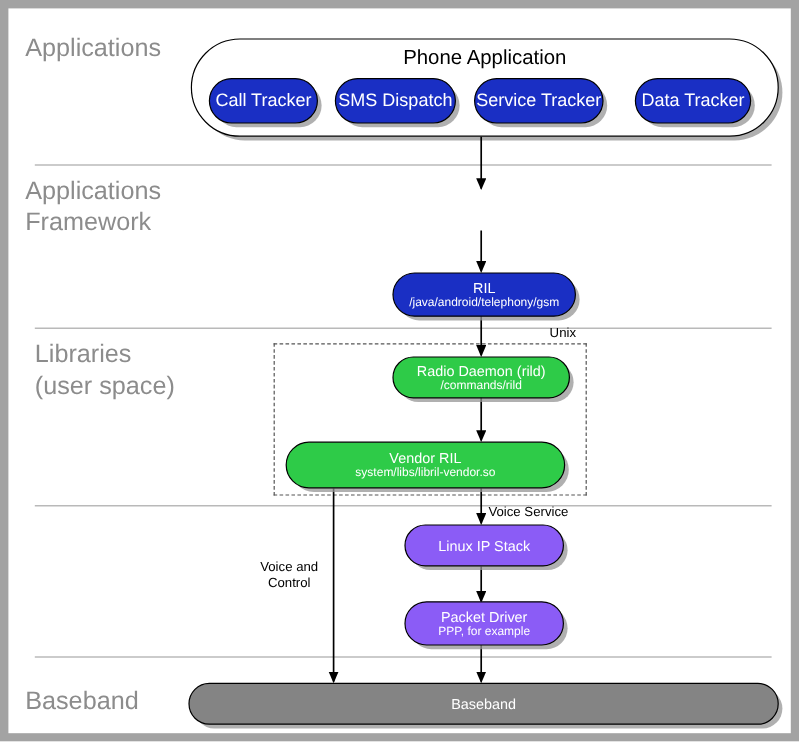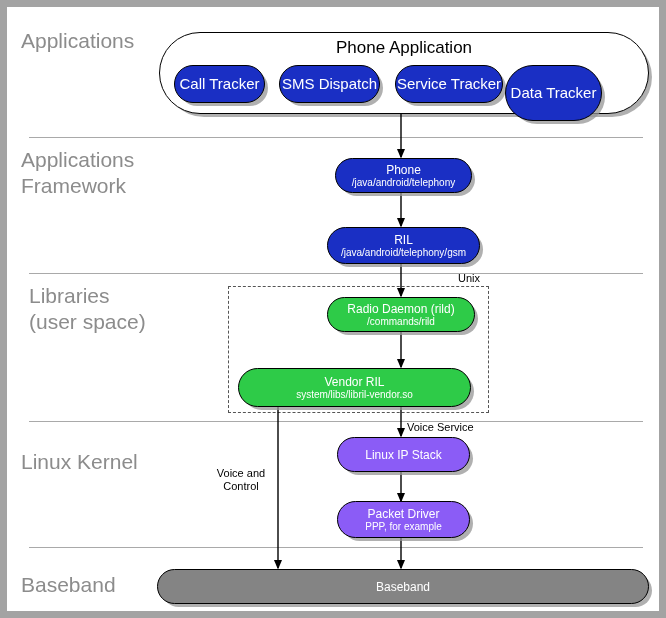--- a/index.html
+++ b/index.html
@@ -129,21 +129,20 @@
   <div class="divider" style="top:540px;"></div>
 
   <div class="layer-label" style="left: 14px; top: 21px; white-space: pre;">Applications</div>
 
   <div class="layer-label" style="left: 14px; top: 140px; white-space: pre;">Applications
 Framework</div>
 
   <div class="layer-label" style="left: 22px; top: 276px; white-space: pre;">Libraries
 (user space)</div>
 
-  <div class="layer-label" style="left: 14px; top: 442px; white-space: pre;">Linux Kernel</div>
 
   <div class="layer-label" style="left: 14px; top: 565px; white-space: pre;">Baseband</div>
 
   <div id="unix-group" style="left:221px; top:279px; width:261px; height:127px;"></div>
   <div id="unix-label" style="left:451px; top:265px;">Unix</div>
 
   <svg id="connector-svg" viewBox="0 0 666 618">
     <defs>
       <marker id="arrowhead" markerWidth="8" markerHeight="8" refX="6" refY="3" orient="auto" markerUnits="strokeWidth">
         <path d="M0,0 L7,3 L0,6 z" fill="#000000"></path>
@@ -176,28 +175,24 @@
   </div>
 
   <div class="node blue app-node" style="left:388px; top:58px; width:108px; height:38px;">
     <span class="title">Service Tracker</span>
   </div>
 
   <div class="node blue app-node" style="left:272px; top:58px; width:101px; height:38px;">
     <span class="title">SMS Dispatch</span>
   </div>
 
-  <div class="node blue app-node" style="left:498px; top:58px; width:97px; height:56px;justify-content:center;">
+  <div class="node blue app-node" style="left:522px; top:58px; width:97px; height:38px;justify-content:center;">
     <span class="title">Data Tracker</span>
   </div>
 
-  <div class="node blue" style="left:328px; top:151px; width:137px; height:35px;">
-    <span class="title">Phone</span>
-    <span class="sub">/java/android/telephony</span>
-  </div>
 
   <div class="node blue" style="left:320px; top:220px; width:153px; height:37px;">
     <span class="title">RIL</span>
     <span class="sub">/java/android/telephony/gsm</span>
   </div>
 
   <div class="node green" style="left:320px; top:290px; width:148px; height:35px;">
     <span class="title">Radio Daemon (rild)</span>
     <span class="sub">/commands/rild</span>
   </div>

